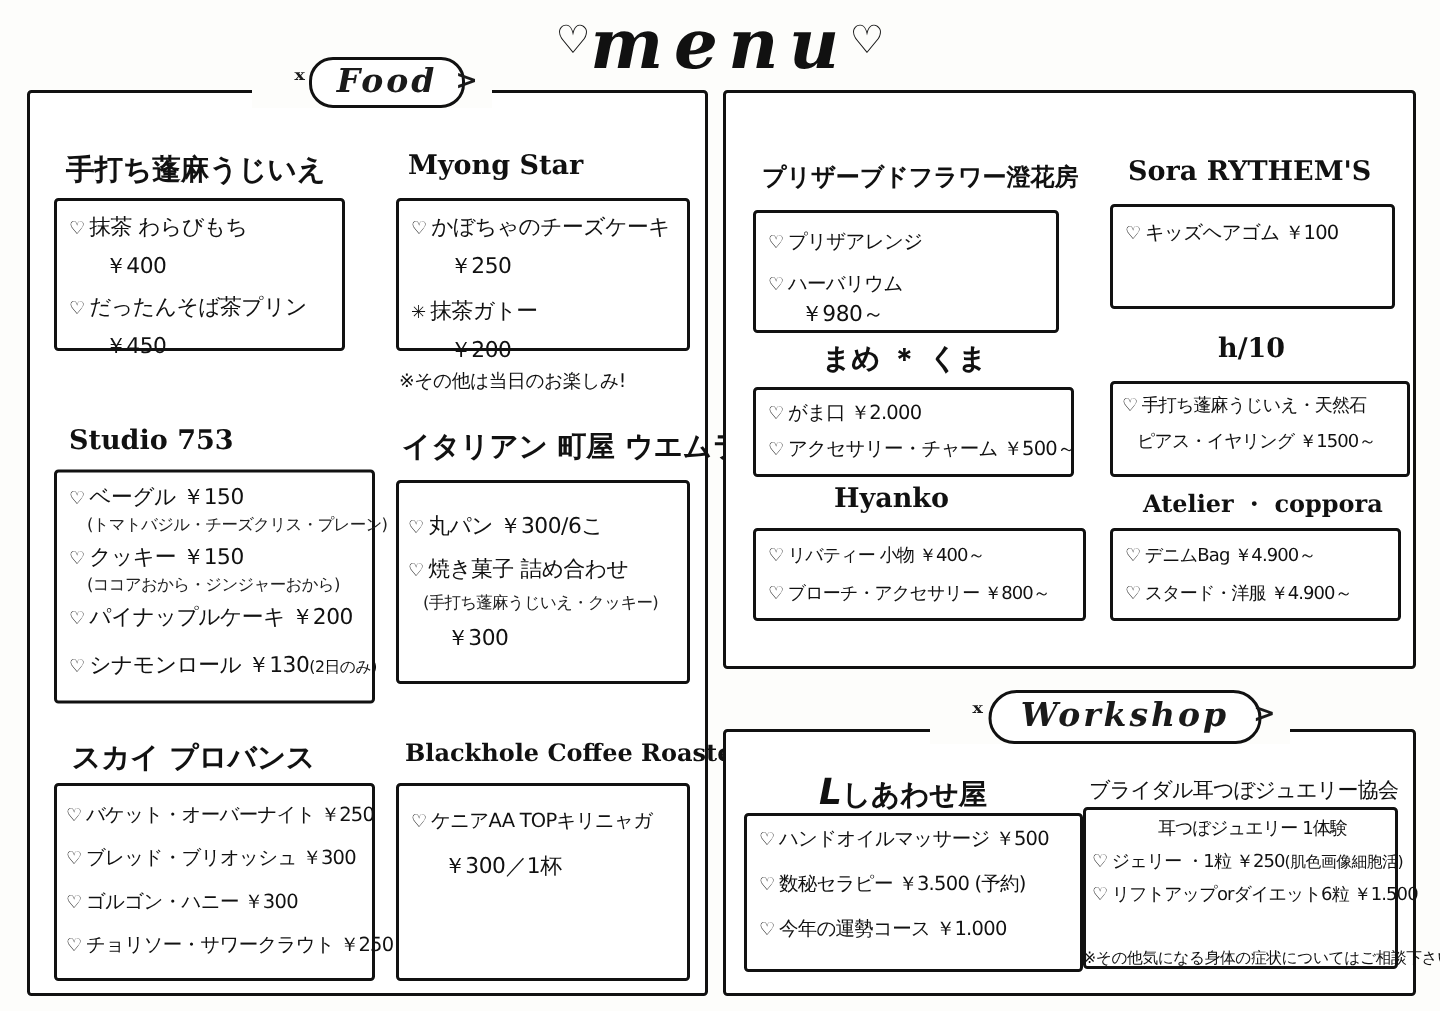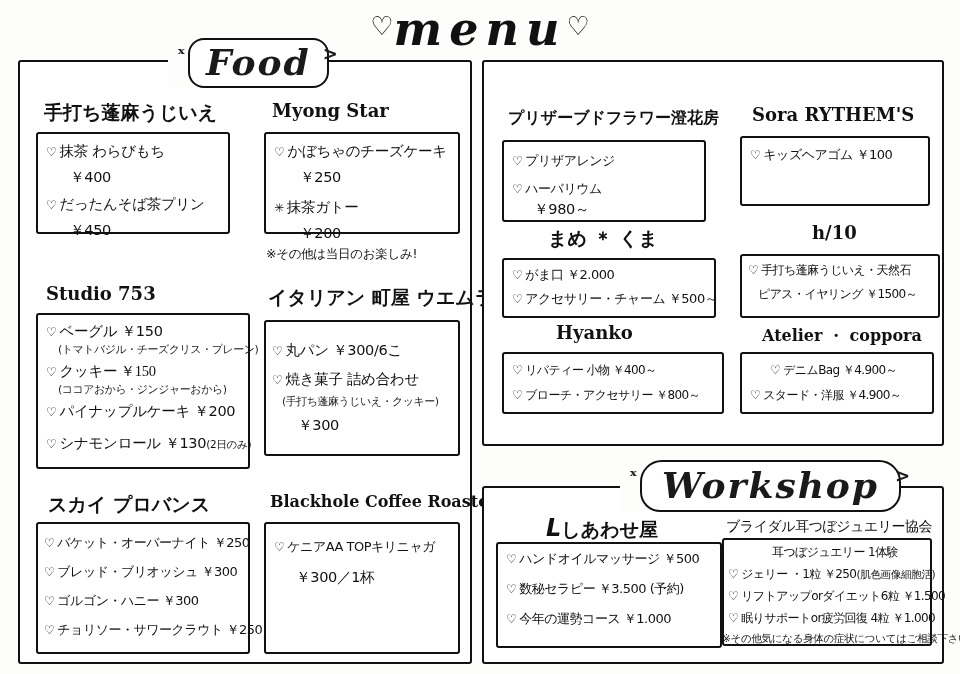--- a/index.html
+++ b/index.html
@@ -51,21 +51,21 @@
     font-style: italic;
     text-align: center;
     background: #fdfdfb;
     z-index: 6;
   }
   .banner-label {
     display: inline-block;
     border: 2.5px solid #111;
     border-radius: 16px;
     padding: 1px 16px 3px 16px;
-    font-size: 36px;
+    font-size: 22px;
     letter-spacing: 2px;
     background: #fff;
     position: relative;
     margin-left: 20px;
   }
   .banner-label::before,
   .banner-label::after {
     content: "\3E";
     position: absolute;
     top: 3px;
@@ -204,21 +204,21 @@
   </div>
   <div class="item price" style="left:300px; top:224px;">￥200</div>
   <div class="item note" style="left:266px; top:246px;">※その他は当日のお楽しみ!</div>
 
   <div class="shop-head" style="left:46px; top:283px;"><span>Studio 753</span></div>
   <div class="inner-box" style="left:36px; top:313px; width:210px; height:152px;"></div>
   <div class="item" style="left:46px; top:322px;">
     <span class="tick">♡</span><span>ベーグル ￥150</span>
   </div>
   <div class="item sub" style="left:58px; top:342px;">(トマトバジル・チーズクリス・プレーン)</div>
-  <div class="item" style="left:46px; top:362px;font-family:Liberation Serif, serif;">
+  <div class="item" style="left:46px; top:362px;">
     <span class="tick">♡</span><span>クッキー ￥150</span>
   </div>
   <div class="item sub" style="left:58px; top:382px;">(ココアおから・ジンジャーおから)</div>
   <div class="item" style="left:46px; top:402px;">
     <span class="tick">♡</span><span>パイナップルケーキ ￥200</span>
   </div>
   <div class="item" style="left:46px; top:434px;">
     <span class="tick">♡</span><span>シナモンロール ￥130</span><span class="item tiny" style="position:static;">(2日のみ)</span>
   </div>
 
@@ -296,21 +296,21 @@
   <div class="inner-box" style="left:502px; top:352px; width:218px; height:58px;"></div>
   <div class="item xsm" style="left:512px; top:362px;">
     <span class="tick">♡</span><span>リバティー 小物 ￥400～</span>
   </div>
   <div class="item xsm" style="left:512px; top:387px;">
     <span class="tick">♡</span><span>ブローチ・アクセサリー ￥800～</span>
   </div>
 
   <div class="shop-head small" style="left:762px; top:326px;"><span>Atelier ・ coppora</span></div>
   <div class="inner-box" style="left:740px; top:352px; width:190px; height:58px;"></div>
-  <div class="item xsm" style="left:770px; top:362px;text-align:right;">
+  <div class="item xsm" style="left:750px; top:362px;text-align:right;">
     <span class="tick">♡</span><span>デニムBag ￥4.900～</span>
   </div>
   <div class="item xsm" style="left:750px; top:387px;">
     <span class="tick">♡</span><span>スタード・洋服 ￥4.900～</span>
   </div>
 
   <div class="banner workshop" style="left:620px; top:460px; width:240px;">
     <span class="banner-label">Workshop</span>
   </div>
 
@@ -330,18 +330,15 @@
 
   <div class="item sm underline" style="left:726px; top:518px; font-size:14px;">ブライダル耳つぼジュエリー協会</div>
   <div class="inner-box" style="left:722px; top:538px; width:206px; height:104px;"></div>
   <div class="item xsm" style="left:772px; top:544px;">耳つぼジュエリー 1体験</div>
   <div class="item xsm" style="left:728px; top:566px;">
     <span class="tick">♡</span><span>ジェリー ・1粒 ￥250</span><span class="item tiny" style="position:static;">(肌色画像細胞活)</span>
   </div>
   <div class="item xsm" style="left:728px; top:588px;">
     <span class="tick">♡</span><span>リフトアップorダイエット6粒 ￥1.500</span>
   </div>
-  <div class="item xsm" style="left:728px; top:610px;">
-    <span class="tick">♡</span><span>眠りサポートor疲労回復 4粒 ￥1.000</span>
-  </div>
   <div class="item tiny" style="left:722px; top:632px;">※その他気になる身体の症状についてはご相談下さい。</div>
 
 </div>
 
 </body></html>

